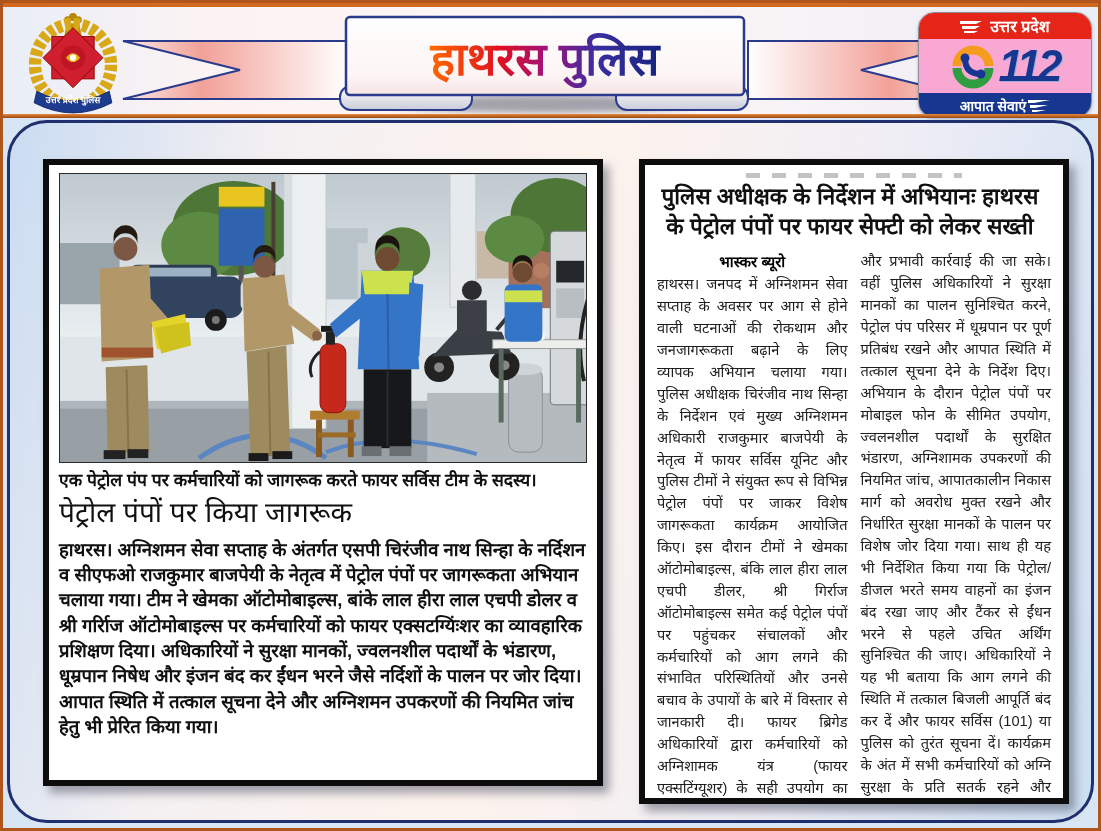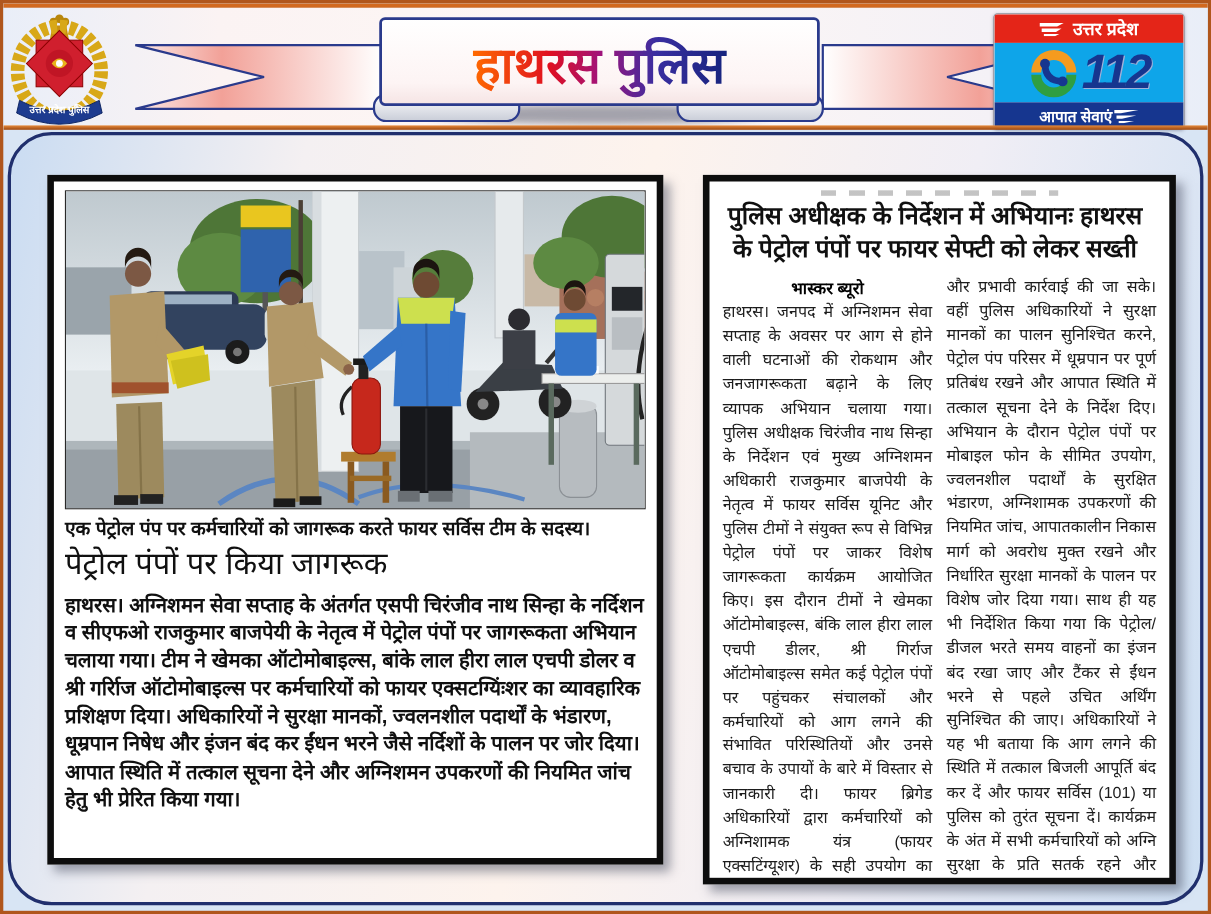--- a/index.html
+++ b/index.html
@@ -7,29 +7,29 @@
   .page{position:relative;width:1101px;height:831px;box-sizing:border-box;
         border:3px solid #b0561c;background:#d8e5f4;overflow:hidden;}
   
   .header{position:absolute;top:0;left:0;right:0;height:111px;
           border-top:4px solid #d2691f;
           background:linear-gradient(to right,#e9eef8 0%,#fbf3f3 18%,#fdf7f5 50%,#f4f1f6 82%,#e9eef8 100%);}
   .banner{position:absolute;top:0;left:0;width:1095px;height:111px;display:block;}
   .rule{position:absolute;top:111px;left:0;right:0;height:4px;
         background:linear-gradient(to bottom,#e68a3c,#9c470f);}
   
-  .emblem{position:absolute;top:3px;left:0;width:102px;height:106px;}
+  .emblem{position:absolute;top:3px;left:19px;width:102px;height:106px;}
   .emblem svg{width:100%;height:100%;display:block;}
   
-  .logo112{position:absolute;top:5px;right:21px;width:172px;height:104px;
-           background:#fff;border:1px solid #8f8f98;border-radius:4px;overflow:hidden;
+  .logo112{position:absolute;top:5px;right:6px;width:172px;height:104px;
+           background:#fff;border:1px solid #8f8f98;border-radius:16px;overflow:hidden;
            box-shadow:0 1px 3px rgba(60,60,90,.35);display:flex;flex-direction:column;}
   .l112-top{height:26px;background:#e42518;color:#fff;font-weight:bold;font-size:16px;
             display:flex;align-items:center;justify-content:center;gap:6px;}
-  .l112-mid{flex:1;display:flex;align-items:center;justify-content:center;gap:2px;background:#0ea5e9;}
+  .l112-mid{flex:1;display:flex;align-items:center;justify-content:center;gap:2px;background:#f9a8d4;}
   .n112{font-size:44px;font-weight:900;font-style:italic;color:#16368f;letter-spacing:-3px;
         line-height:1;text-shadow:1px 1px 0 #9fb0d8;}
   .l112-bot{height:24px;background:#16368f;color:#fff;font-weight:bold;font-size:14px;
             display:flex;align-items:center;justify-content:center;gap:0;}
   
   .panel{position:absolute;top:117px;left:4px;right:4px;bottom:5px;
          border:3px solid #202f6d;border-radius:40px;
          background:linear-gradient(102deg,#cadcf2 0%,#f4f0f2 22%,#fdf3ed 48%,#f0eef5 72%,#cddff3 100%);}
   .clip{position:absolute;box-sizing:border-box;background:#fff;border:6px solid #0d0d0d;
         box-shadow:6px 7px 9px rgba(70,75,95,.5);overflow:hidden;color:#101010;}

